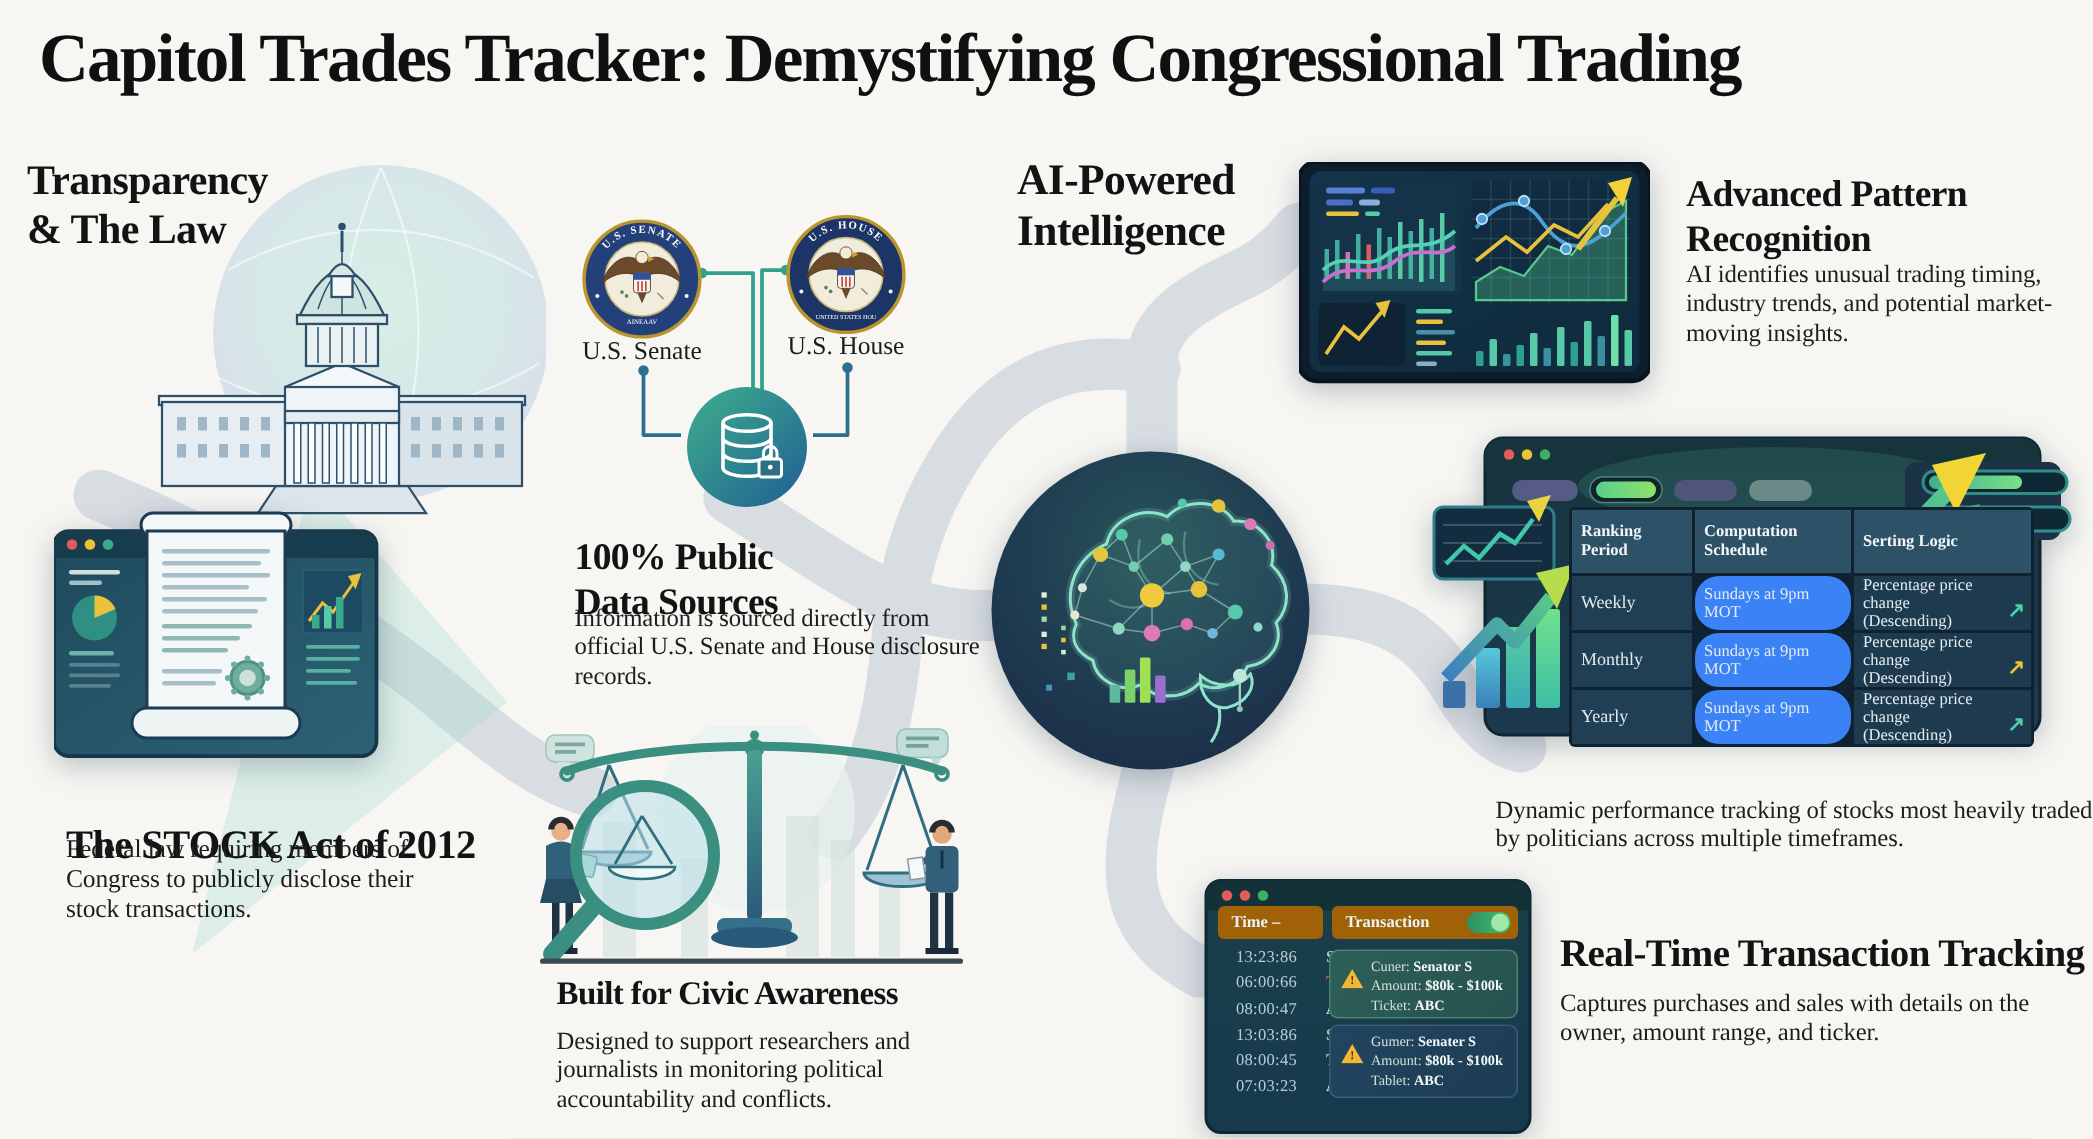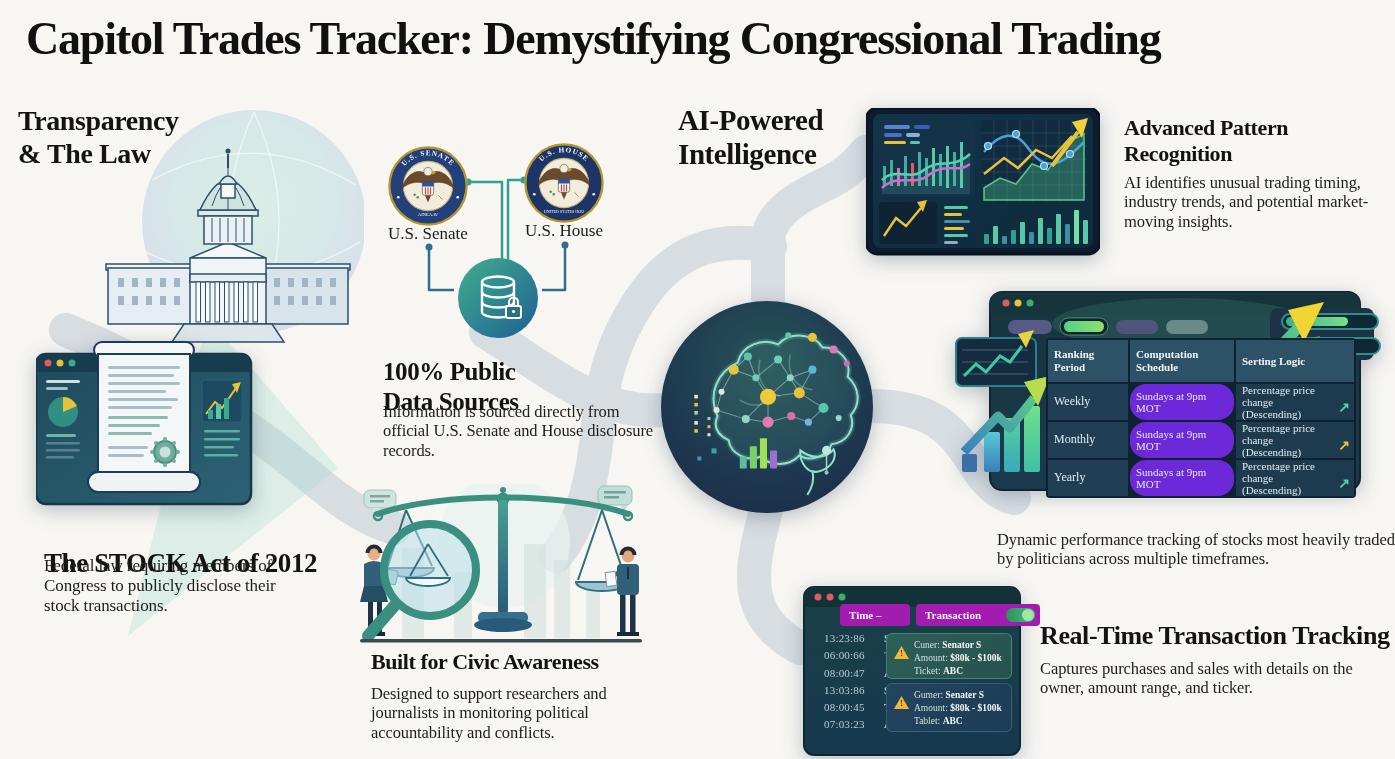--- a/index.html
+++ b/index.html
@@ -12,27 +12,27 @@
   .z1{z-index:1}.z2{z-index:2}.z3{z-index:3}
   .shadowed{filter:drop-shadow(0 5px 10px rgba(25,45,65,.28));}
   
   .rk-table{display:grid;grid-template-columns:80px 104px 118px;gap:2px;background:#0e2231;
             padding:2px;border-radius:4px;}
   .rk-table .th{background:#2d5166;color:#f2f6f8;font-size:11px;font-weight:700;line-height:1.15;
             padding:5px 6px;height:32px;display:flex;align-items:center;}
   .rk-table .td{color:#e2ecf1;font-size:11px;line-height:1.12;padding:4px 6px;height:28px;
             display:flex;align-items:center;position:relative;}
   .rk-table .c1{background:#203e54;font-size:12px;}
-  .rk-table .c2{background:#6d28d9;border-radius:16px;}
+  .rk-table .c2{background:#3b82f6;border-radius:16px;}
   .rk-table .c3{background:#1d3a4e;padding-right:20px;}
   .trend{position:absolute;right:4px;bottom:5px;font-size:14px;font-weight:700;line-height:1;}
   .tr-teal{color:#4fd0a8}.tr-yellow{color:#e8c23a}
   
-  .tx-pill{position:absolute;background:#a21caf;border-radius:4px;color:#ecf4f6;font-size:11px;
-           font-weight:700;line-height:22px;height:22px;padding-left:9px;box-sizing:border-box;margin-left:28px;}
+  .tx-pill{position:absolute;background:#a16207;border-radius:4px;color:#ecf4f6;font-size:11px;
+           font-weight:700;line-height:22px;height:22px;padding-left:9px;box-sizing:border-box;}
   .toggle{position:absolute;right:5px;top:4px;width:29px;height:14px;border-radius:7px;
           background:linear-gradient(90deg,#2f8f5f,#45c077);}
   .toggle .knob{position:absolute;right:1px;top:1px;width:12px;height:12px;border-radius:50%;
           background:#9fe8a8;}
   .tx-rows{position:absolute;font-size:11px;line-height:17.3px;white-space:nowrap;}
   .tx-rows .t{display:inline-block;width:54px;color:#b9cdd6;letter-spacing:.2px;margin-left:10px;}
   .tx-rows .k{font-weight:700;margin-left:6px;}
   .tk-g{color:#7fe3b0}.tk-r{color:#e06a7a}.tk-w{color:#d5e2e6}
   .tx-card{position:absolute;border-radius:6px;box-sizing:border-box;padding:5px 6px 4px 27px;
            font-size:9.5px;line-height:12.8px;color:#cfe0da;}
@@ -575,21 +575,21 @@
         <rect x="163" y="124" width="5" height="12" rx="1" fill="#3a8fa0"></rect>
       <rect x="172" y="110" width="5" height="26" rx="1" fill="#57c9a8"></rect>
         <rect x="181" y="120" width="5" height="16" rx="1" fill="#2f9f8f"></rect>
       <rect x="190" y="106" width="5" height="30" rx="1" fill="#57c9a8"></rect>
         <rect x="199" y="116" width="5" height="20" rx="1" fill="#3a8fa0"></rect>
       <rect x="208" y="102" width="5" height="34" rx="1" fill="#6fe0a8"></rect>
         <rect x="217" y="112" width="5" height="24" rx="1" fill="#57c9a8"></rect>
     </g>
   </svg>
 
-  <div class="abs z3 sech" style="left:1124px;top:115px;font-size:22px;">
+  <div class="abs z3 sech" style="left:1124px;top:115px;font-size:25px;">
     <div>Advanced Pattern</div>
     <div>Recognition</div>
   </div>
   <div class="abs z3 body-txt" style="left:1124px;top:173px;width:262px;">AI identifies unusual trading timing, industry trends, and potential market-moving insights.</div>
 
   <svg class="abs z2 shadowed" style="left:952px;top:280px;" width="443" height="218" viewBox="0 0 443 218">
     <defs>
       <linearGradient id="gwin2" x1="0" y1="0" x2="0" y2="1">
         <stop offset="0" stop-color="#17343f"></stop>
           <stop offset="1" stop-color="#1b3a4e"></stop>

